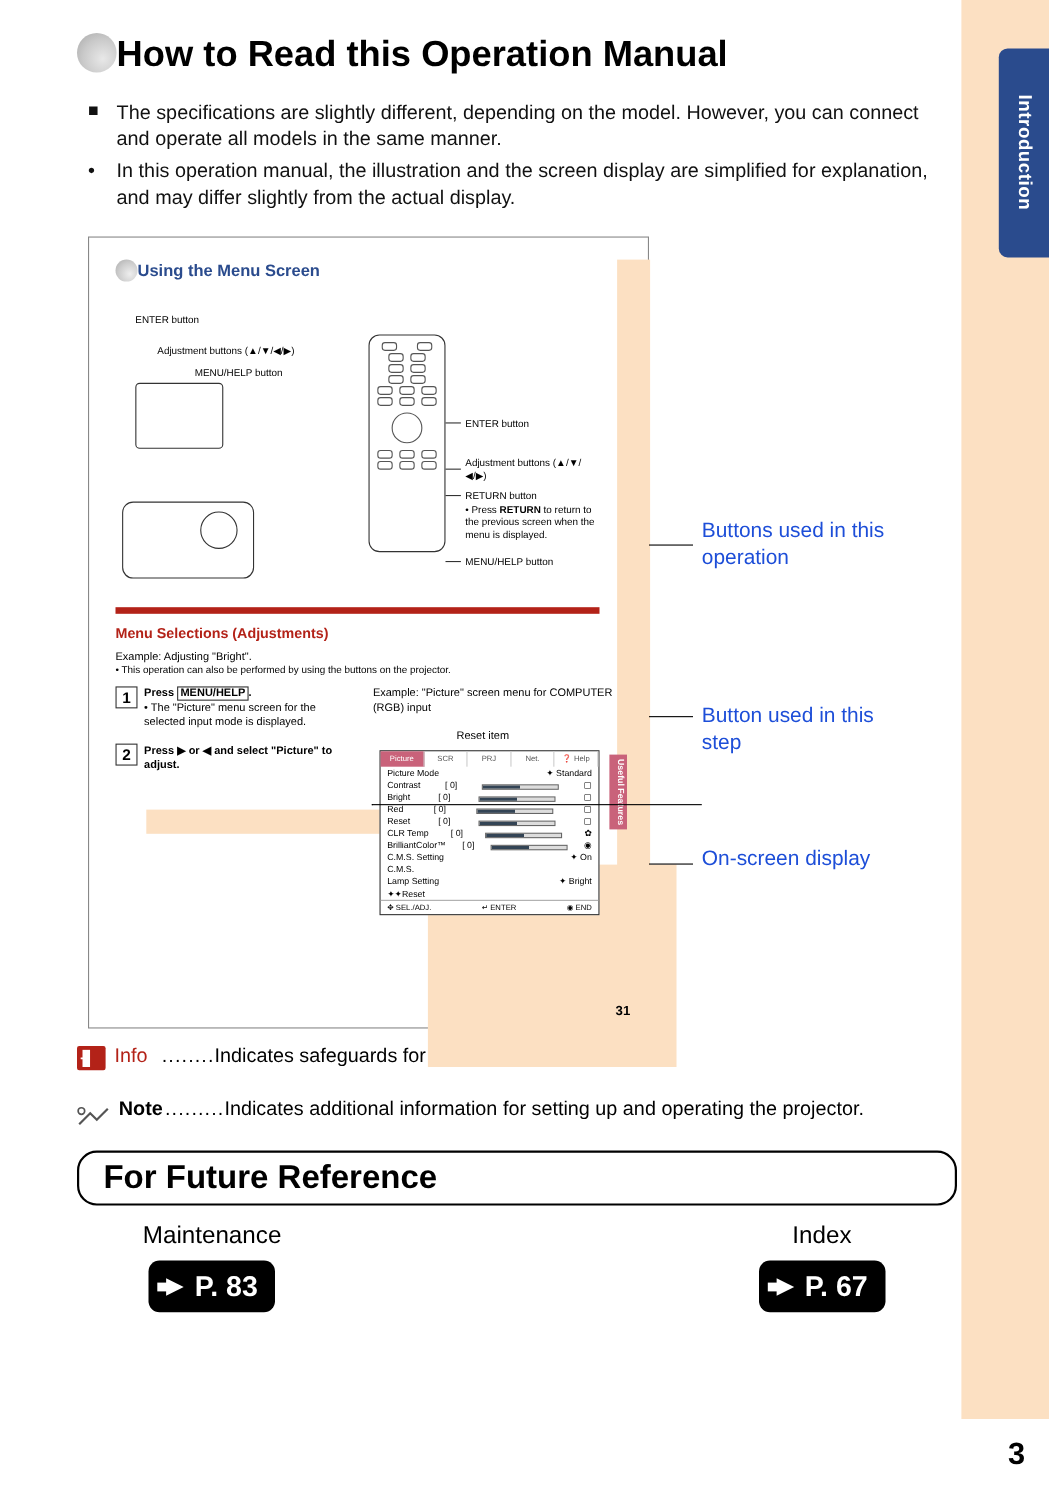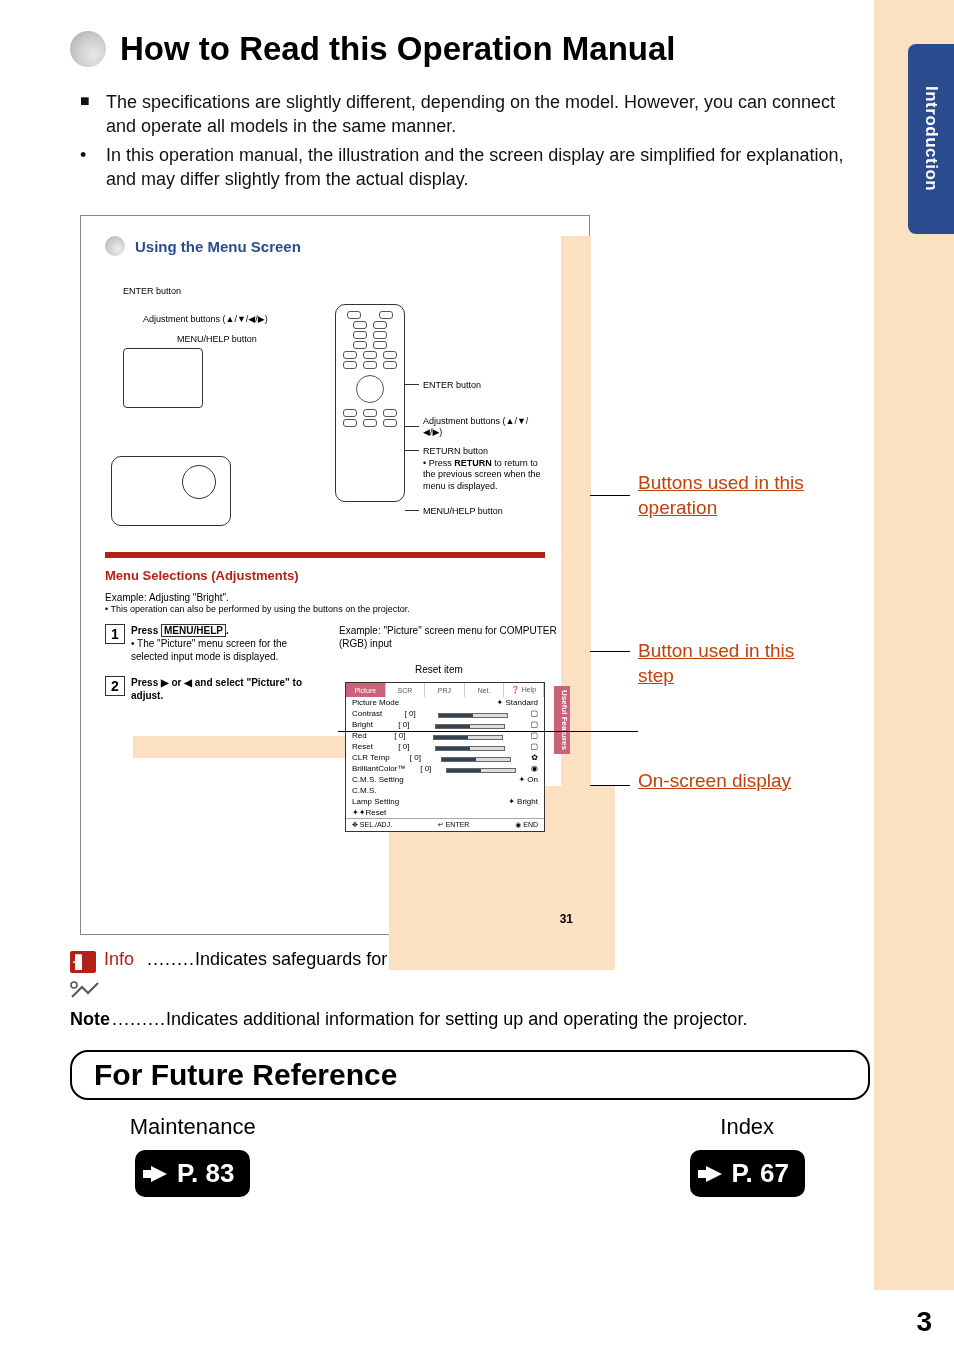--- a/index.html
+++ b/index.html
@@ -37,22 +37,20 @@
     font-size: 17px;
     letter-spacing: 0.5px;
   }
   .content {
     position: absolute;
     left: 70px; top: 30px;
     width: 800px;
   }
   .title-row {
     display: flex;
-    align-items: center;
-    gap: 14px;
     margin-bottom: 22px;
   }
   .title-bullet {
     width: 36px; height: 36px;
     border-radius: 50%;
     background: radial-gradient(circle at 65% 65%, #e8e8e8 0%, #c9c9c9 55%, #a8a8a8 100%);
   }
   h1 {
     font-size: 33px;
     font-weight: bold;
@@ -86,21 +84,20 @@
     left: 10px; top: 0;
     width: 510px;
     height: 720px;
     border: 1px solid #888;
     background: #fff;
     padding: 20px 16px 10px 24px;
   }
   .ex-heading-row {
     display: flex;
     align-items: center;
-    gap: 10px;
     margin-bottom: 30px;
   }
   .ex-bullet-sm {
     width: 20px; height: 20px;
     border-radius: 50%;
     background: radial-gradient(circle at 65% 65%, #eee 0%, #ccc 55%, #aaa 100%);
   }
   .ex-heading {
     font-size: 15px;
     font-weight: bold;
@@ -305,38 +302,37 @@
     font-size: 8px;
     writing-mode: vertical-rl;
     text-align: center;
     padding: 4px 1px;
     font-weight: bold;
   }
   
   .annot {
     position: absolute;
     font-size: 19px;
-    color: #c2410c;
+    color: #1d4ed8;
     line-height: 1.3;
-    text-decoration: underline;
   }
   .annot-line {
     position: absolute;
     height: 1px;
     background: #000;
   }
   
   .info-row, .note-row {
     display: flex;
     align-items: flex-start;
     gap: 8px;
     font-size: 18px;
   }
   .info-row { margin-top: 14px; }
-  .note-row { margin-top: 0; margin-bottom: 20px; flex-direction: column; }
+  .note-row { margin-top: 25px; margin-bottom: 20px; }
   .info-icon {
     width: 26px; height: 22px;
     background: #b32218;
     border-radius: 2px;
     position: relative;
     flex-shrink: 0;
     margin-top: 2px;
   }
   .info-icon::before {
     content: "";

